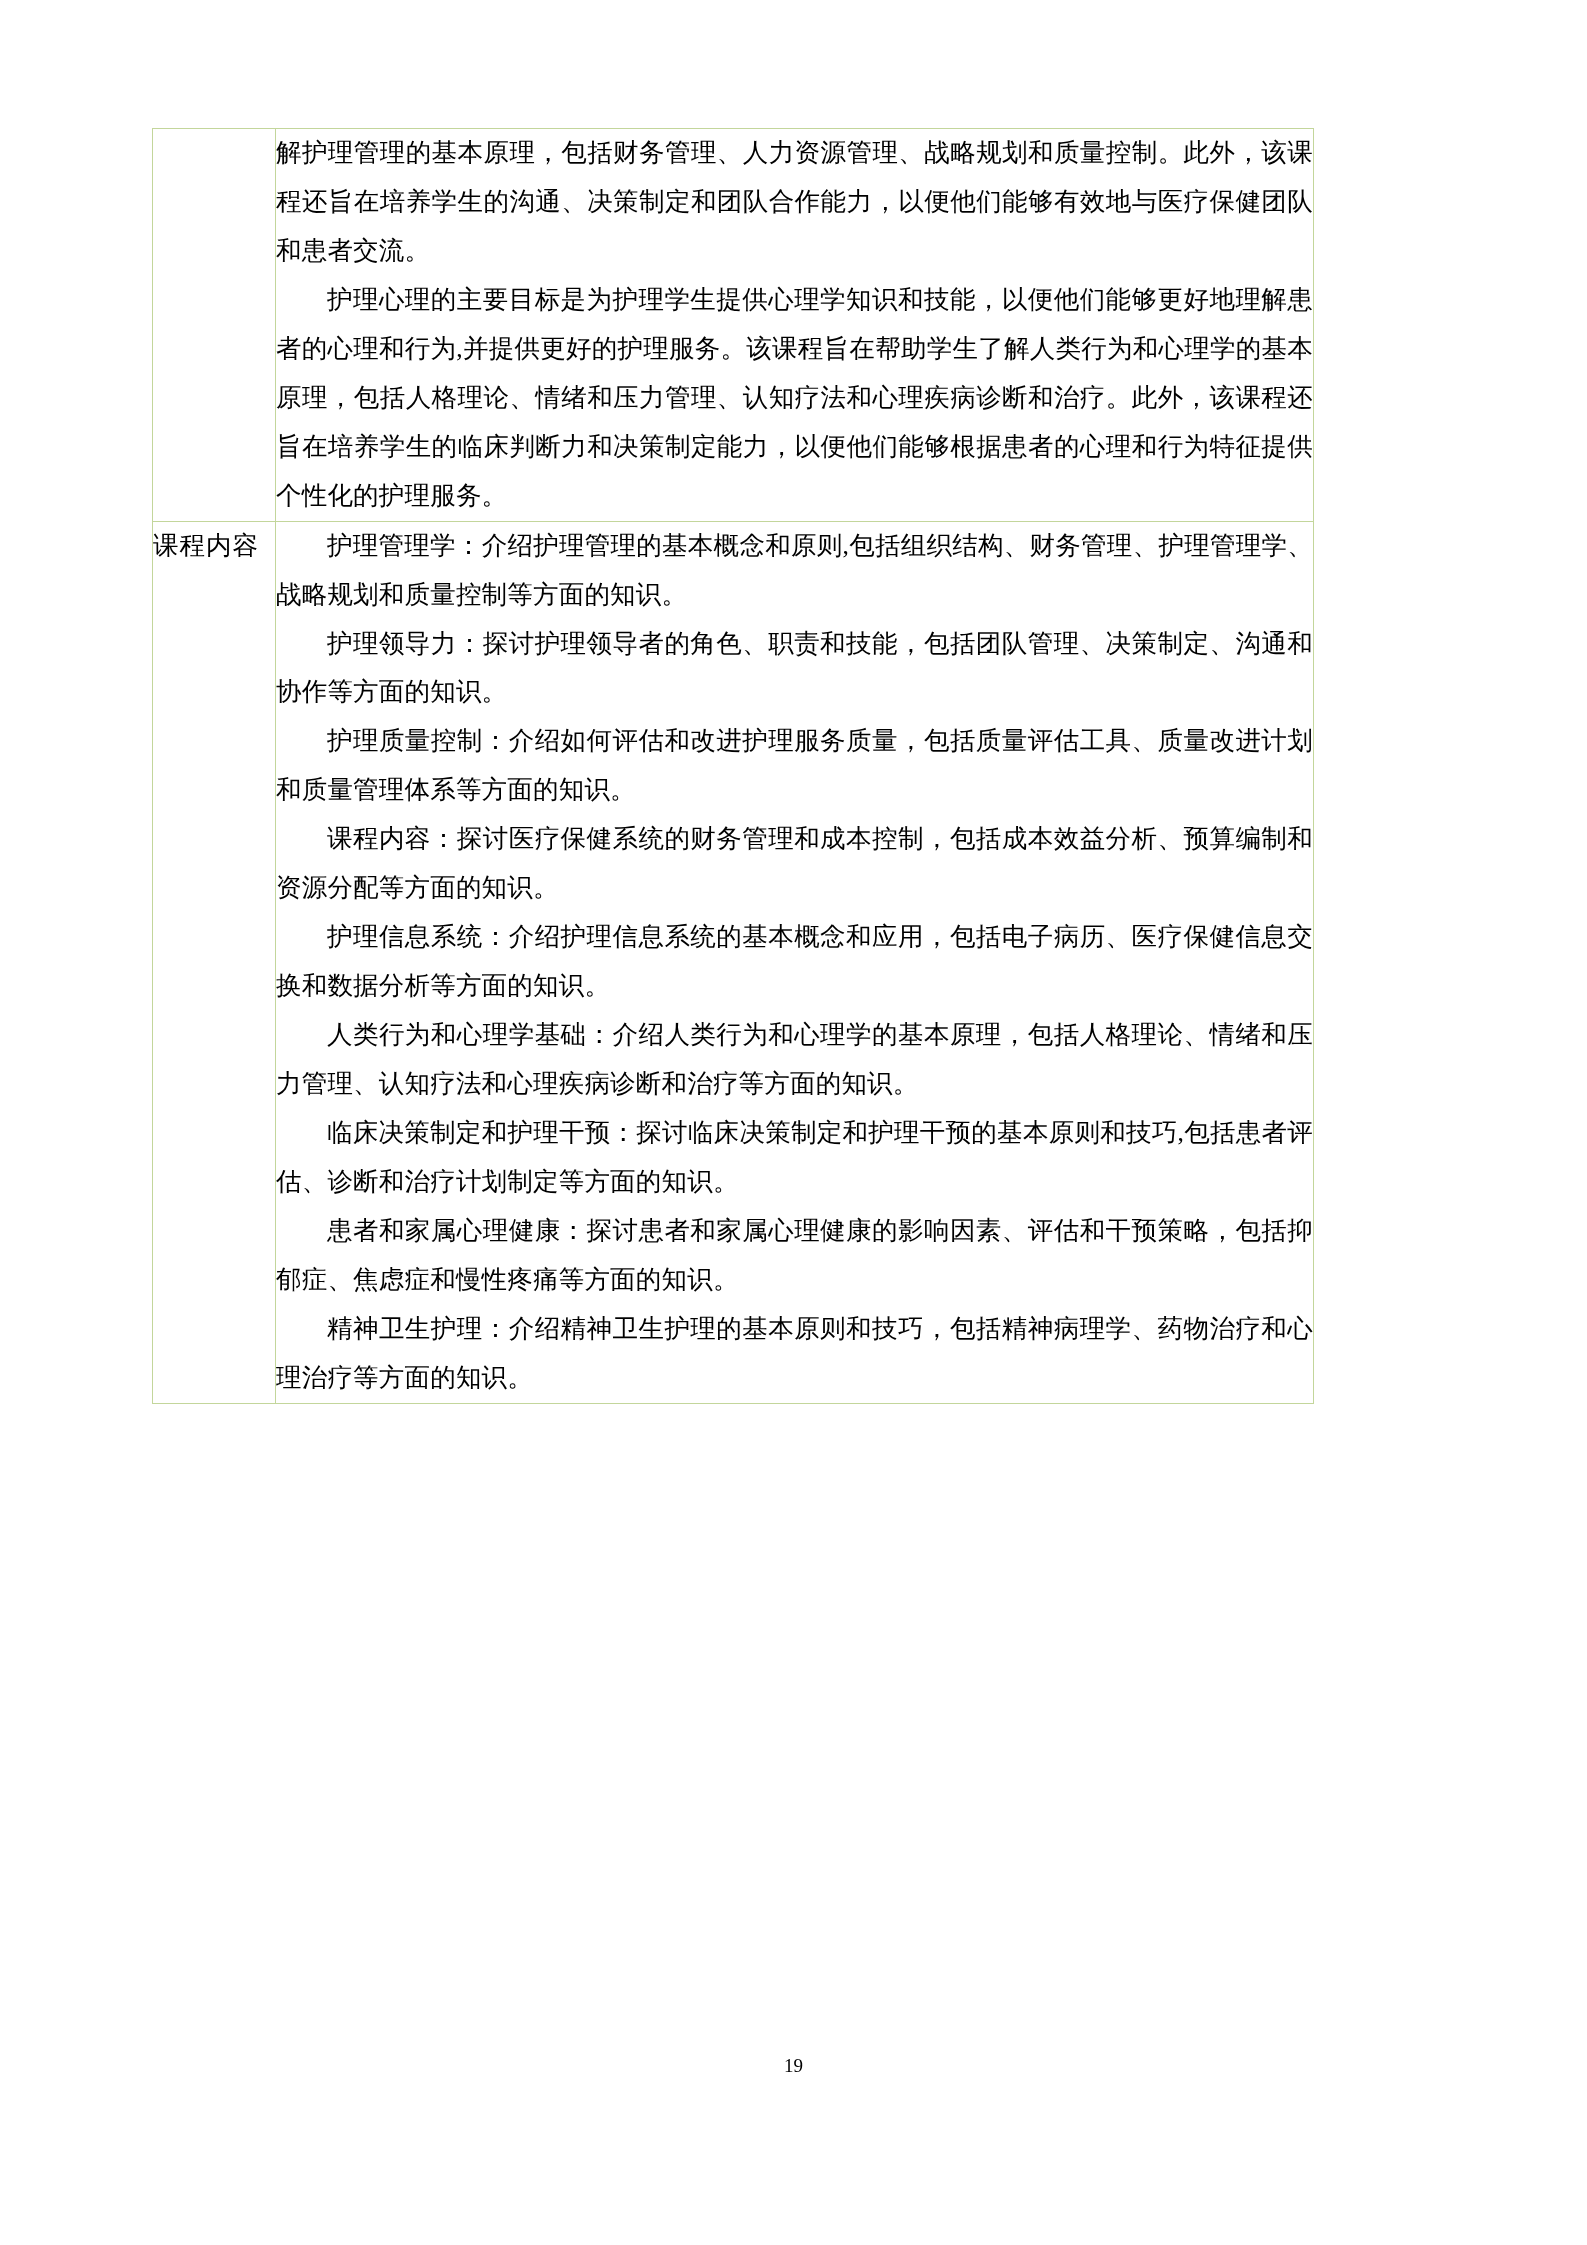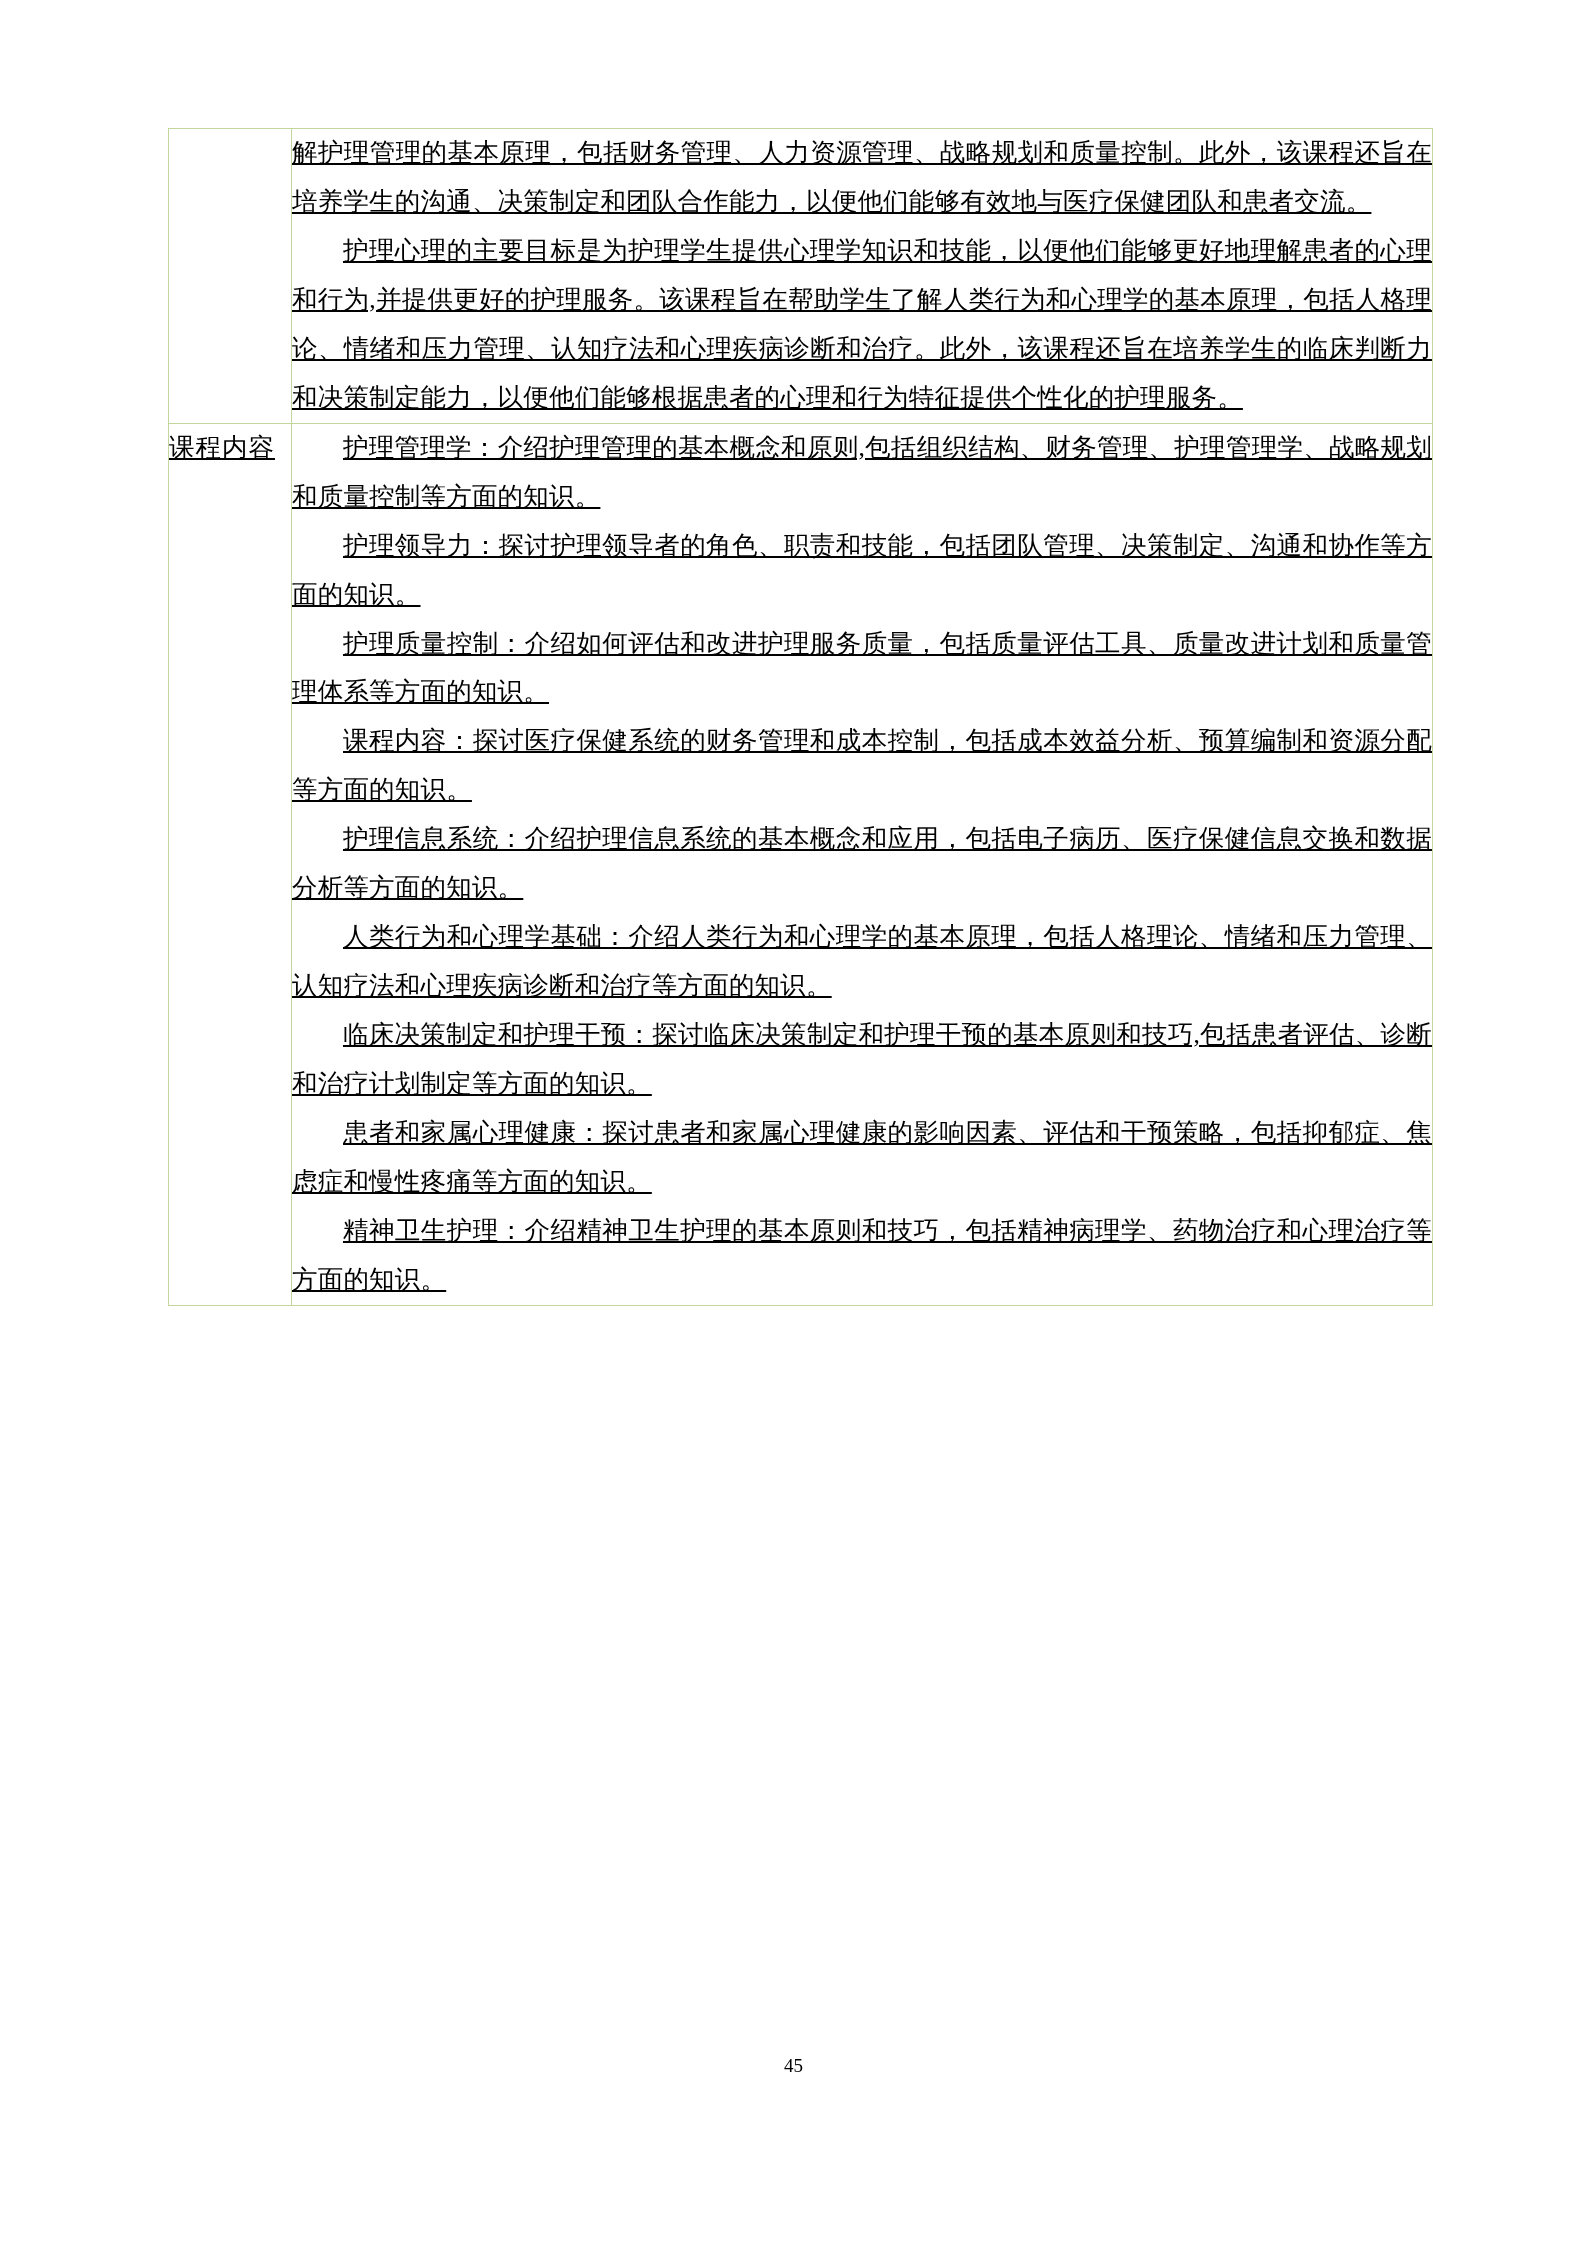--- a/index.html
+++ b/index.html
@@ -17,26 +17,25 @@
   .page {
     position: absolute;
     top: 0;
     left: 0;
     width: 1587px;
     height: 2245px;
     background: #ffffff;
   }
   .doc-table {
     position: absolute;
-    left: 168px;
+    left: 152px;
     top: 128px;
-    width: 1265px;
+    width: 1162px;
     border-collapse: collapse;
     table-layout: fixed;
-    text-decoration: underline;
   }
   .doc-table td {
     border: 1px solid #c3d69b;
     vertical-align: top;
     padding: 0;
   }
   .label-cell {
     width: 122px;
     text-align: left;
     vertical-align: middle;
@@ -96,14 +95,14 @@
           <p class="para indent">人类行为和心理学基础：介绍人类行为和心理学的基本原理，包括人格理论、情绪和压力管理、认知疗法和心理疾病诊断和治疗等方面的知识。</p>
           <p class="para indent">临床决策制定和护理干预：探讨临床决策制定和护理干预的基本原则和技巧,包括患者评估、诊断和治疗计划制定等方面的知识。</p>
           <p class="para indent">患者和家属心理健康：探讨患者和家属心理健康的影响因素、评估和干预策略，包括抑郁症、焦虑症和慢性疼痛等方面的知识。</p>
           <p class="para indent">精神卫生护理：介绍精神卫生护理的基本原则和技巧，包括精神病理学、药物治疗和心理治疗等方面的知识。</p>
         </td>
       </tr>
 
     </tbody>
   </table>
 
-  <div class="page-number">45</div>
+  <div class="page-number">19</div>
 </div>
 
 </body></html>

